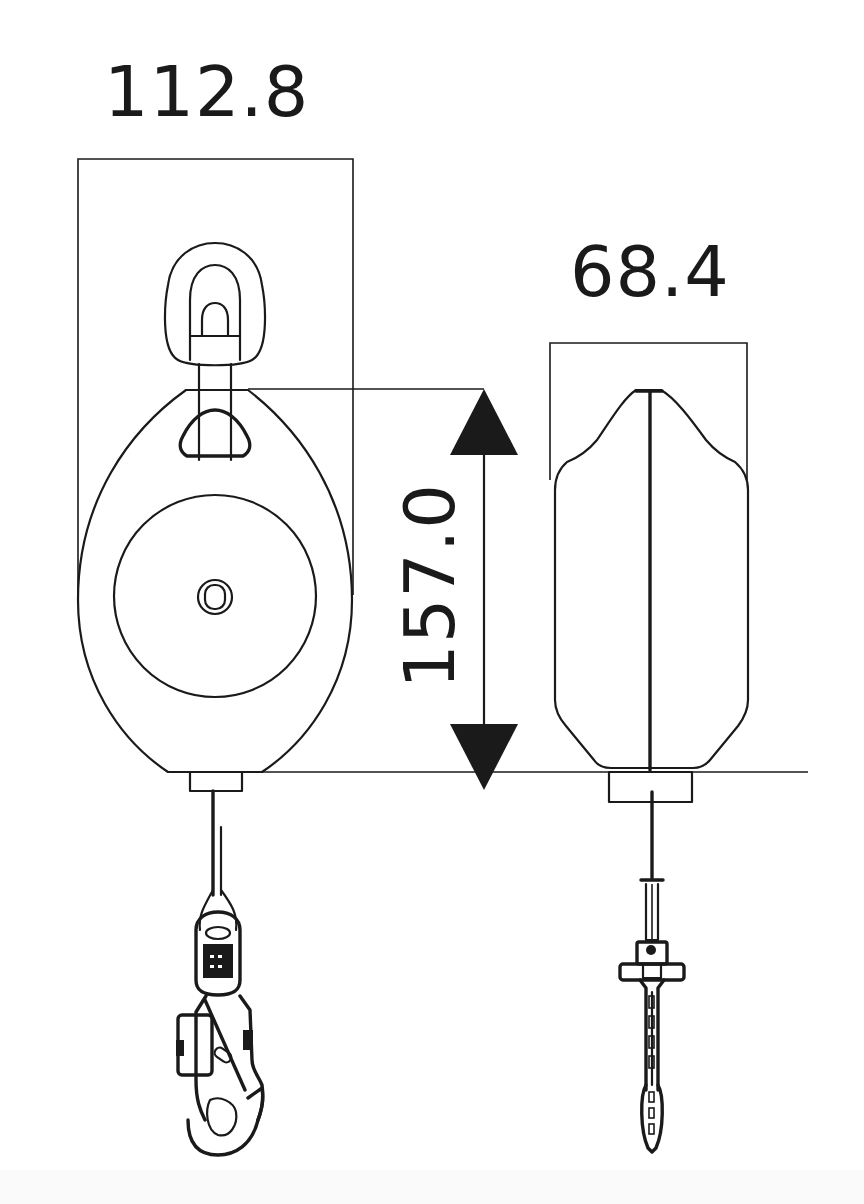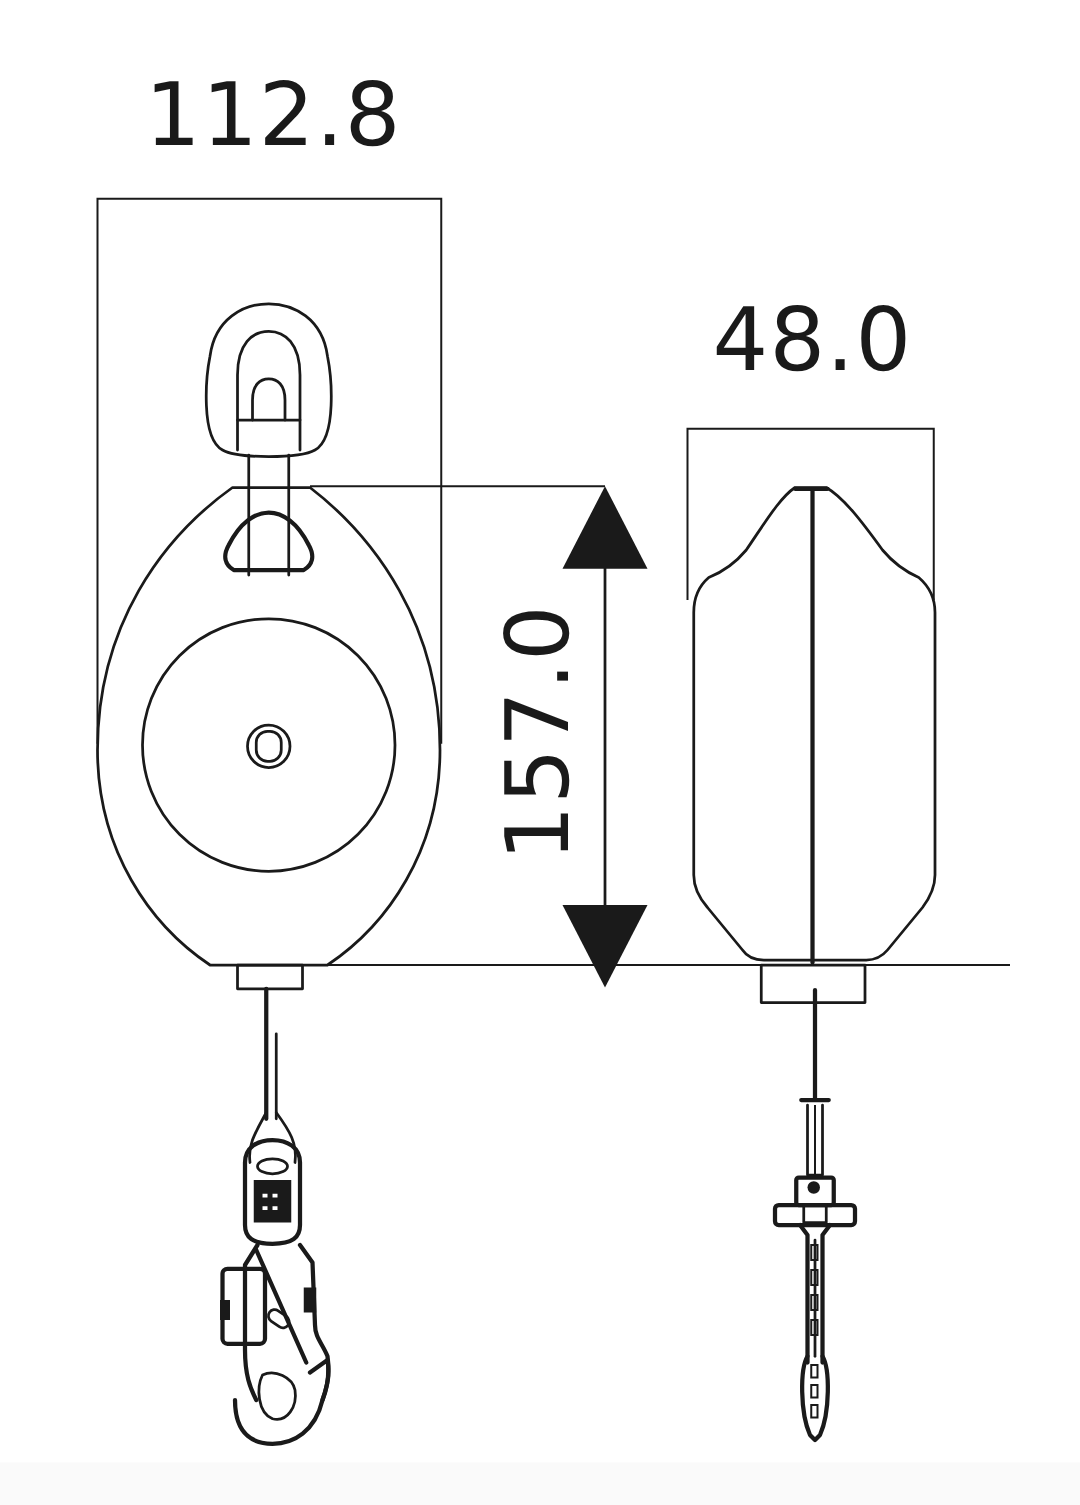--- a/index.html
+++ b/index.html
@@ -8,21 +8,21 @@
     .bottom-band { position: absolute; left: 0; top: 1170px; width: 864px; height: 34px; background: #fafafa; }
     .dim-label {
       position: absolute;
       font-family: "DejaVu Sans", "Liberation Sans", sans-serif;
       color: #1a1a1a;
       font-size: 70px;
       line-height: 1;
       letter-spacing: 1px;
       white-space: nowrap;
     }
-    #dim-width-front { left: 116px; top: 57px; text-align: right; }
+    #dim-width-front { left: 104px; top: 57px; text-align: right; }
     #dim-width-side { left: 570px; top: 237px; }
     #dim-height {
       left: 430px; top: 586px;
       transform: translate(-50%, -50%) rotate(-90deg);
       transform-origin: center center;
     }
     svg { position: absolute; left: 0; top: 0; }
     .ln { fill: none; stroke: #1a1a1a; stroke-width: 2.2; stroke-linejoin: round; stroke-linecap: round; }
     .ln-thick { fill: none; stroke: #1a1a1a; stroke-width: 3.4; stroke-linejoin: round; stroke-linecap: round; }
     .ln-thin { fill: none; stroke: #1a1a1a; stroke-width: 1.6; }
@@ -141,15 +141,15 @@
         <rect class="ln-thin" x="649" y="1056" width="5" height="12"></rect>
         <path class="ln-thick" d="M646,1085 C640,1095 640,1130 648,1148 L652,1152 L656,1148 C664,1130 664,1095 658,1085"></path>
         <rect class="ln-thin" x="649" y="1092" width="5" height="10"></rect>
         <rect class="ln-thin" x="649" y="1108" width="5" height="10"></rect>
         <rect class="ln-thin" x="649" y="1124" width="5" height="10"></rect>
       </g>
     </g>
   </svg>
 
   <div class="dim-label" id="dim-width-front">112.8</div>
-  <div class="dim-label" id="dim-width-side">48.0</div>
+  <div class="dim-label" id="dim-width-side">68.4</div>
   <div class="dim-label" id="dim-height">157.0</div>
 </div>
 
 </body></html>

